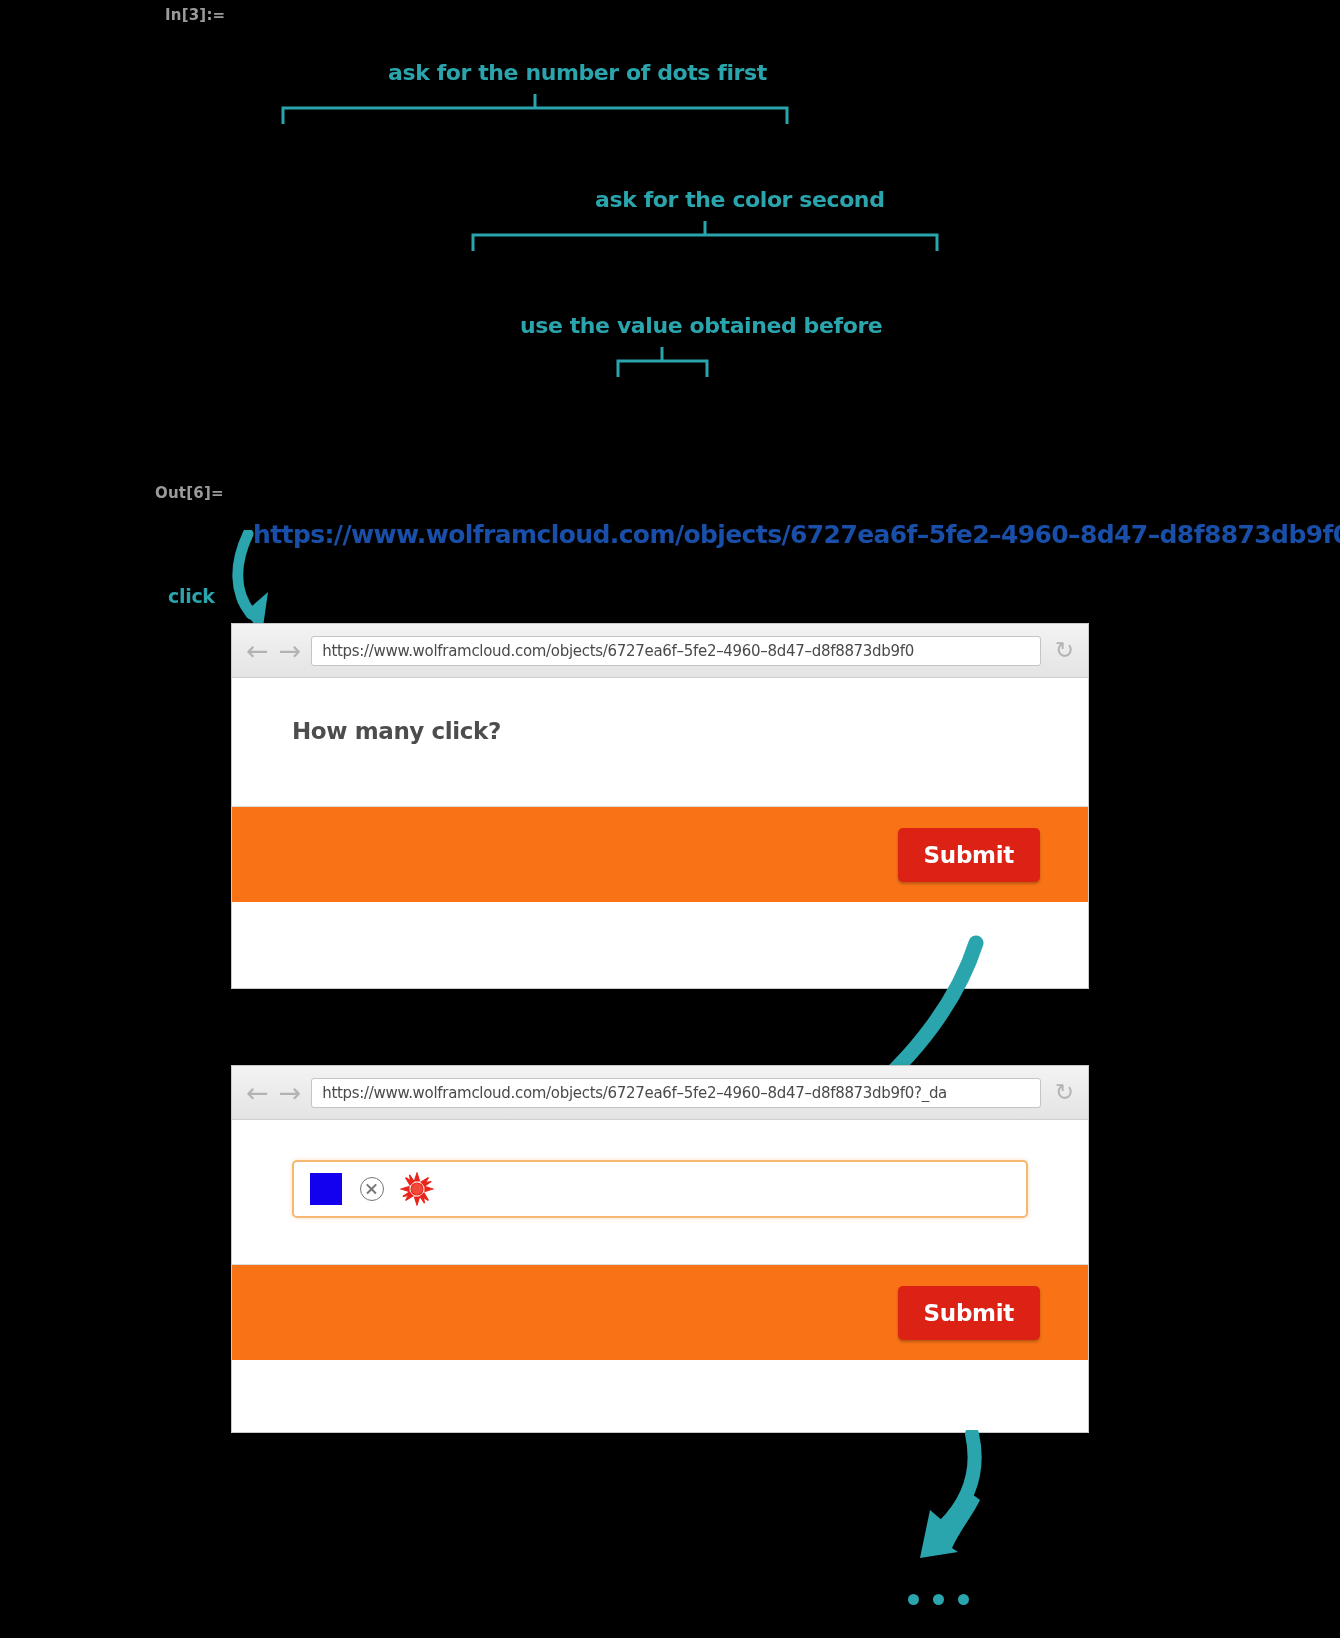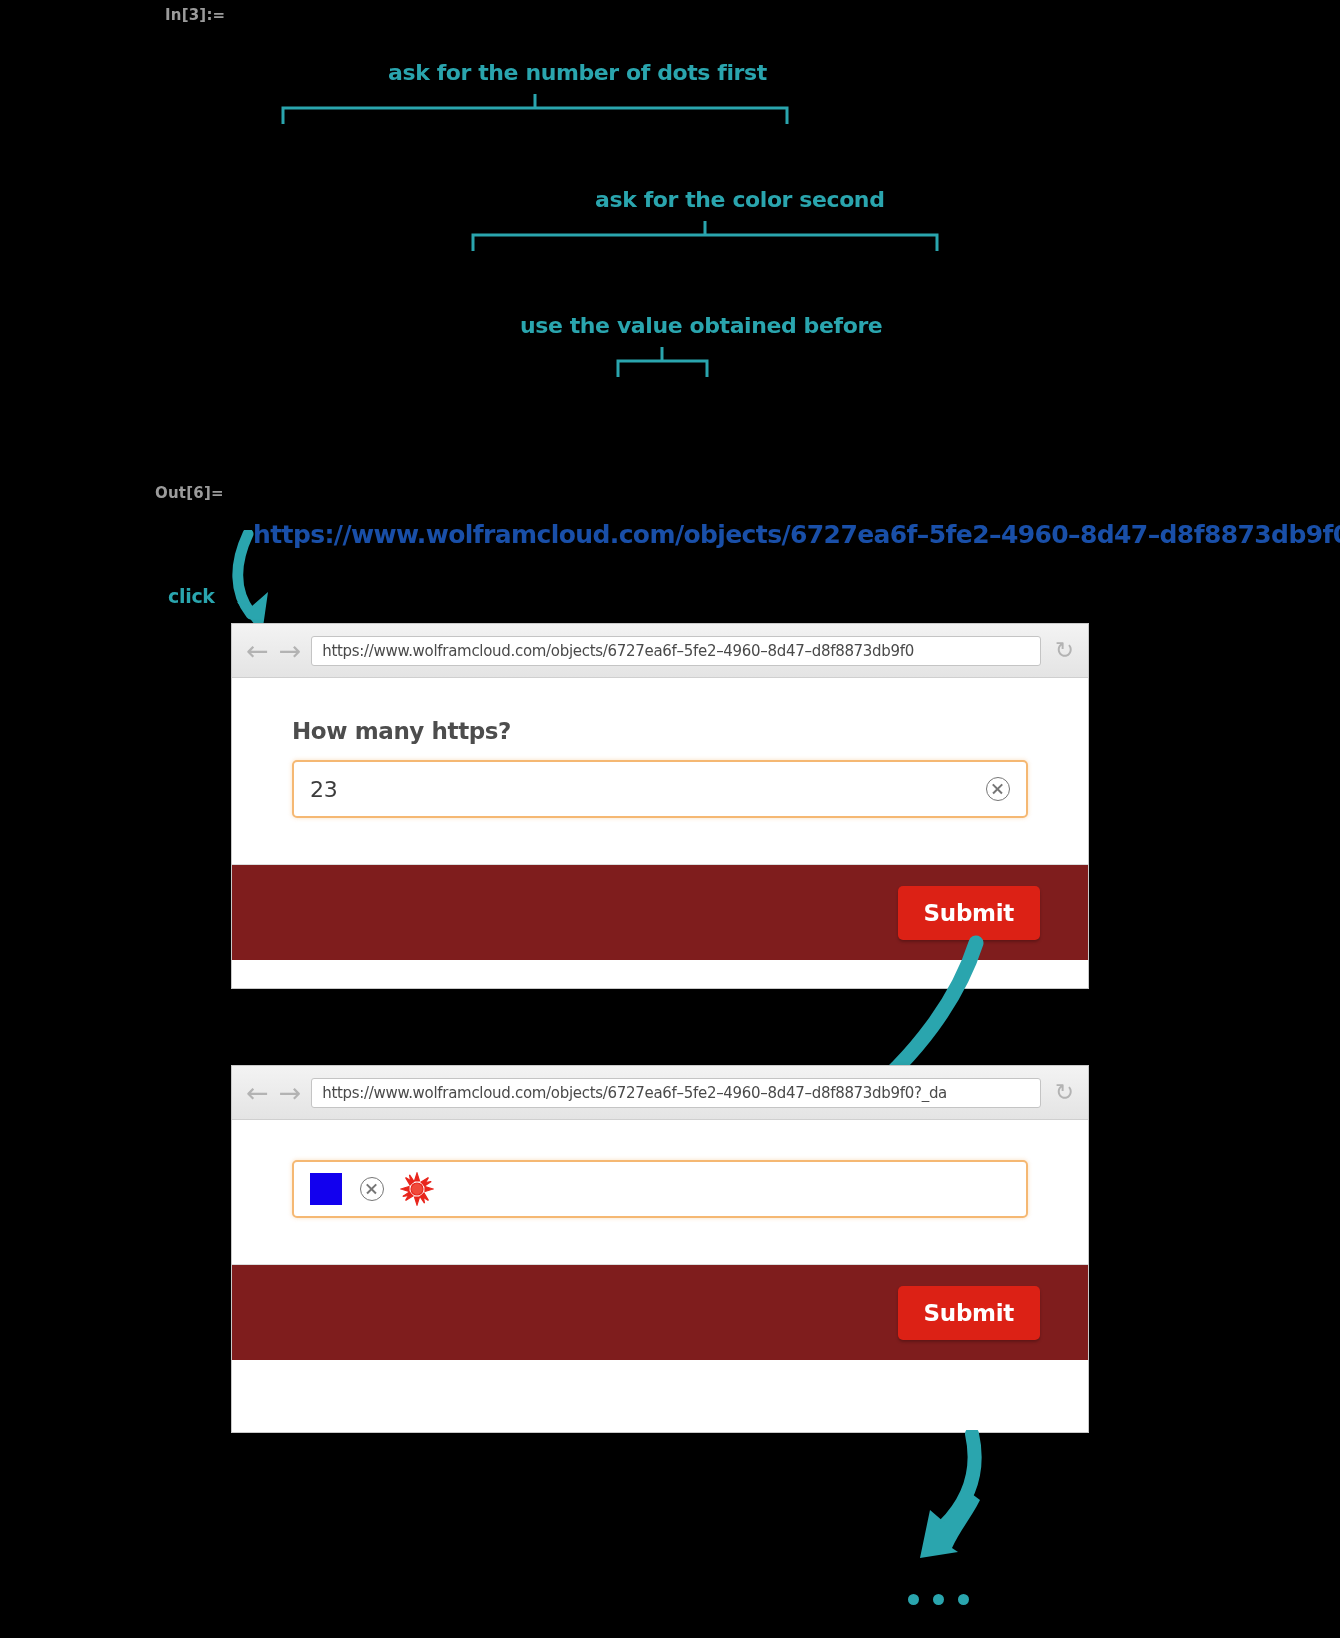--- a/index.html
+++ b/index.html
@@ -151,21 +151,21 @@
     left: 4px; top: 10px;
     width: 13px; height: 1.6px;
     background: #767676;
   }
   .clear-icon::before { transform: rotate(45deg); }
   .clear-icon::after  { transform: rotate(-45deg); }
 
   .spikey { margin-left: 16px; flex: 0 0 auto; line-height: 0; }
 
   .browser-footer {
-    background: #7f1d1d;
+    background: #f97316;
     border-top: 1px solid #dcdcdc;
     height: 96px;
     display: flex;
     align-items: center;
     justify-content: flex-end;
     padding-right: 48px;
   }
   .submit-btn {
     background: #dc2115;
     color: #ffffff;
@@ -225,25 +225,21 @@
     <div class="browser-chrome">
       <span class="nav-arrow">←</span>
       <span class="nav-arrow">→</span>
       <div class="urlbar">
         <span class="urlbar-text">https://www.wolframcloud.com/objects/6727ea6f–5fe2–4960–8d47–d8f8873db9f0</span>
       </div>
       <span class="reload-icon">↻</span>
     </div>
 
     <div class="browser-body">
-      <div class="form-question">How many https?</div>
-      <div class="input-row">
-        <span class="input-value">23</span>
-        <span class="clear-icon"></span>
-      </div>
+      <div class="form-question">How many click?</div>
     </div>
 
     <div class="browser-footer">
       <button class="submit-btn">Submit</button>
     </div>
   </div>
 
   <svg class="abs" style="left:380px; top:935px;" width="630" height="330">
     <path d="M596,8 C560,120 430,236 265,262" stroke="#2aa5ae" stroke-width="15" fill="none" stroke-linecap="round"></path>
     <path d="M35,305 L100,253 L96,292 C96,292 150,262 182,252 L188,282 C150,292 110,312 96,330 L100,360 Z" fill="#2aa5ae" transform="translate(-8,-60) scale(1.0)"></path>

